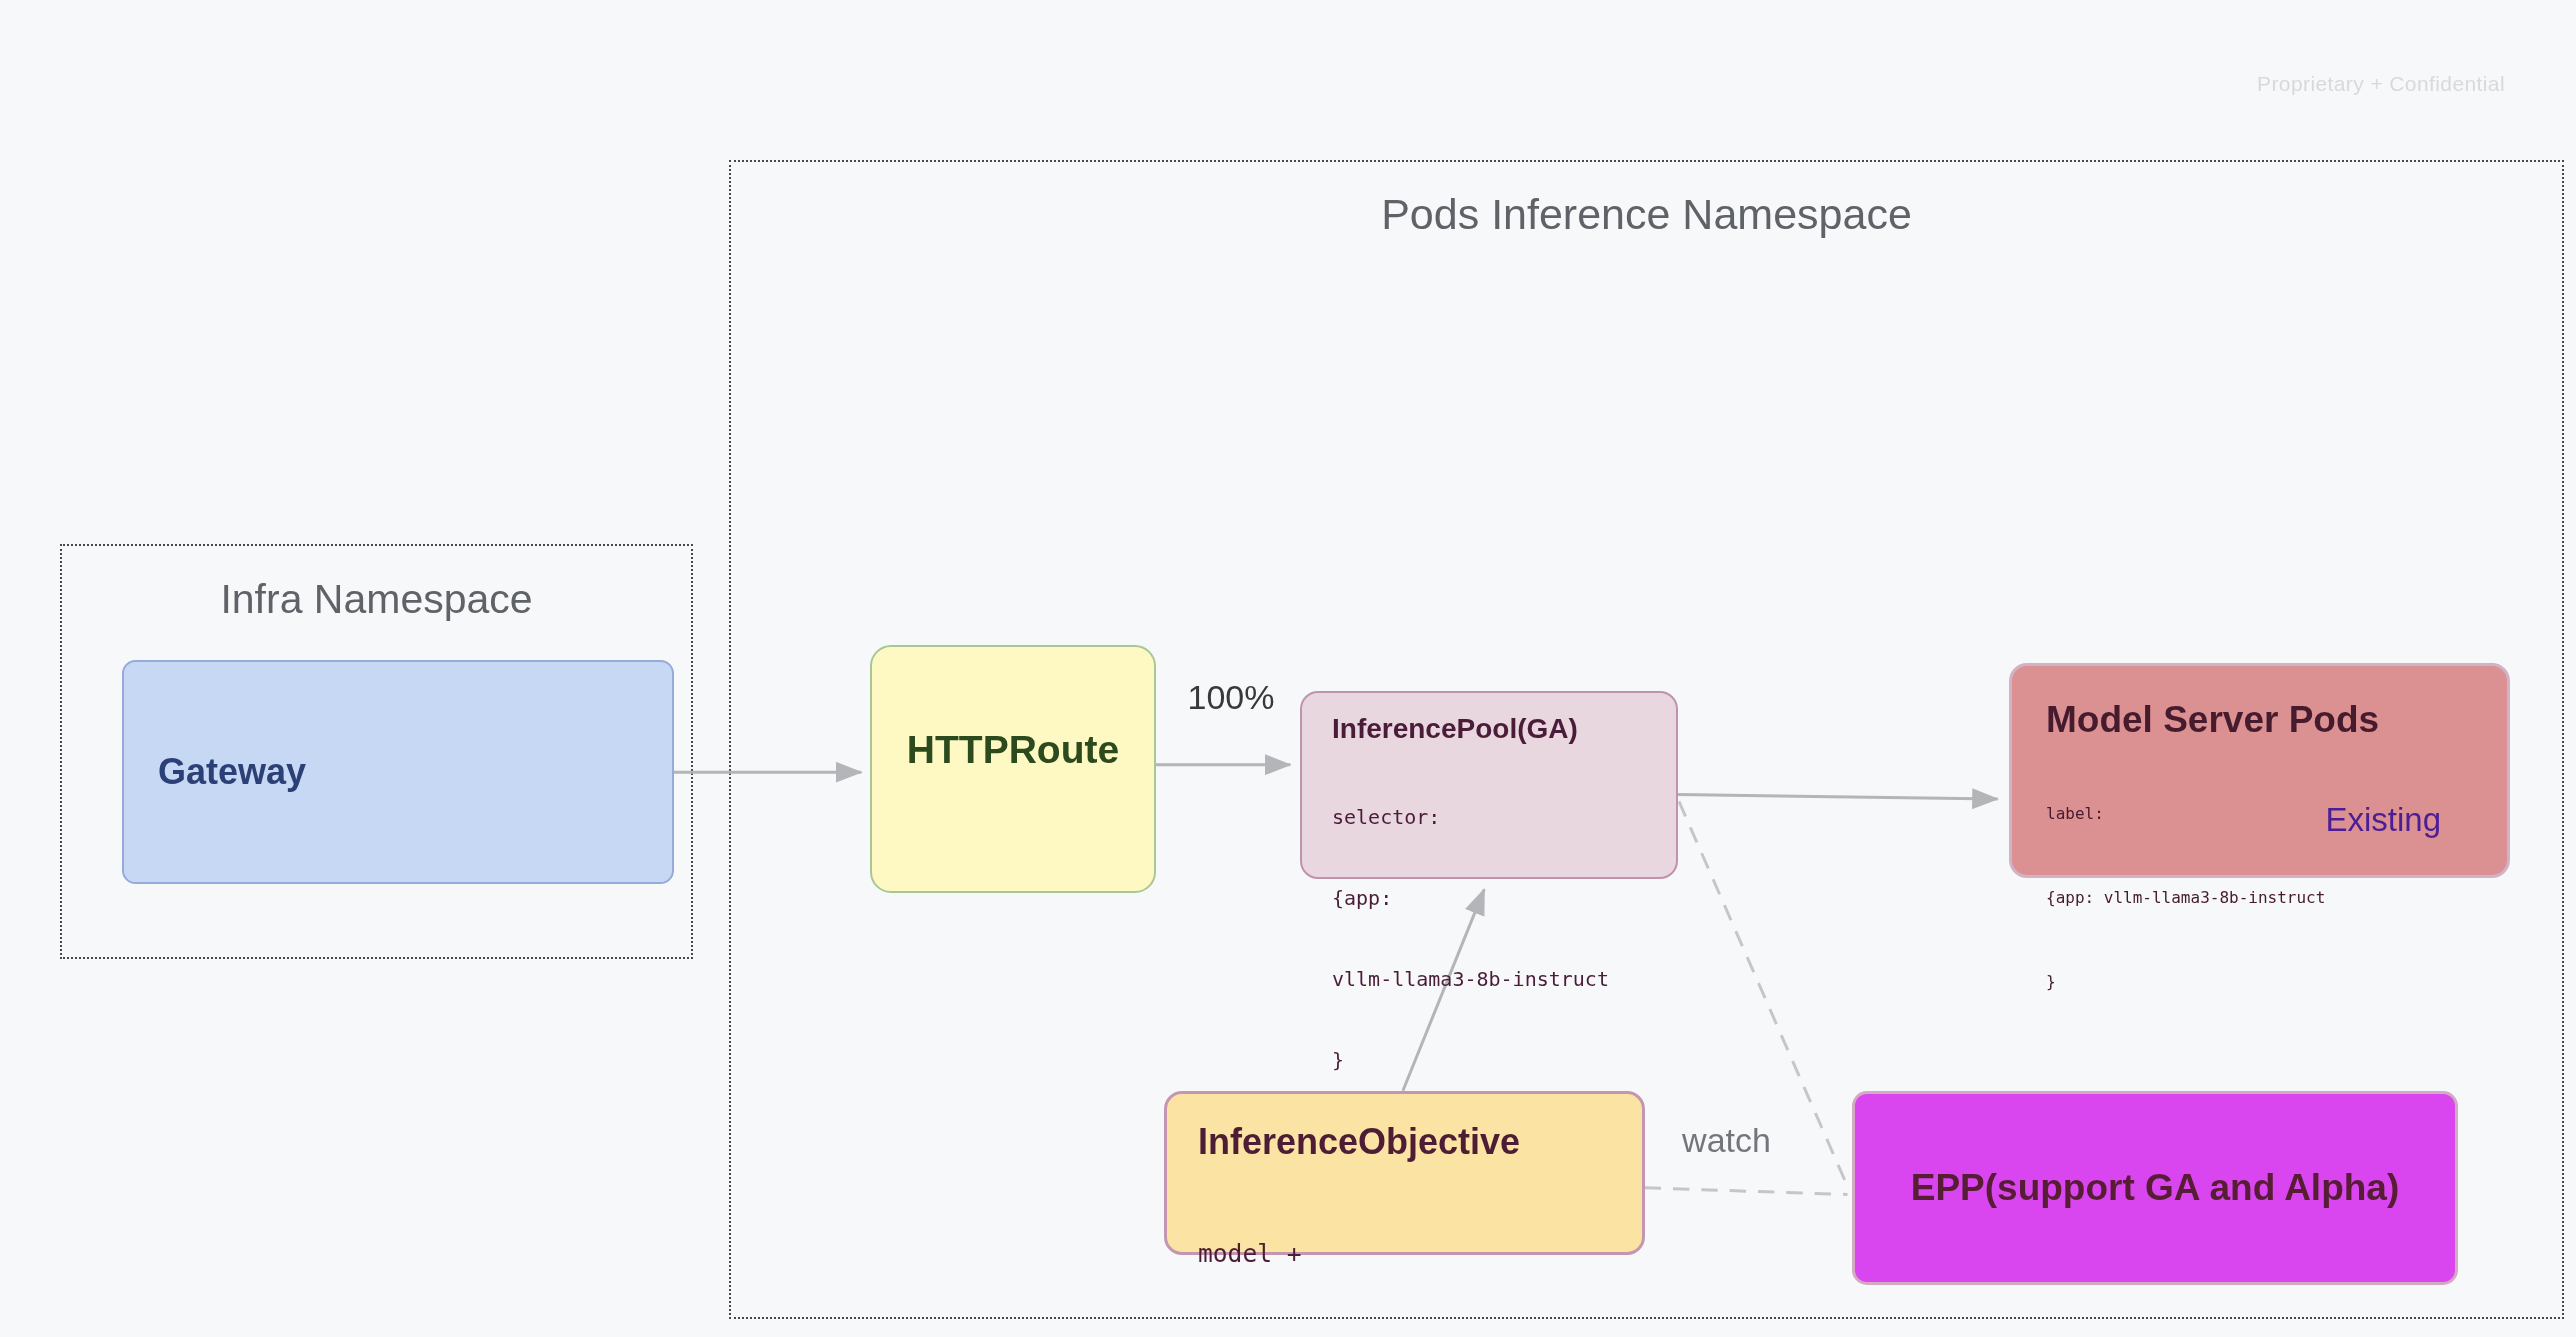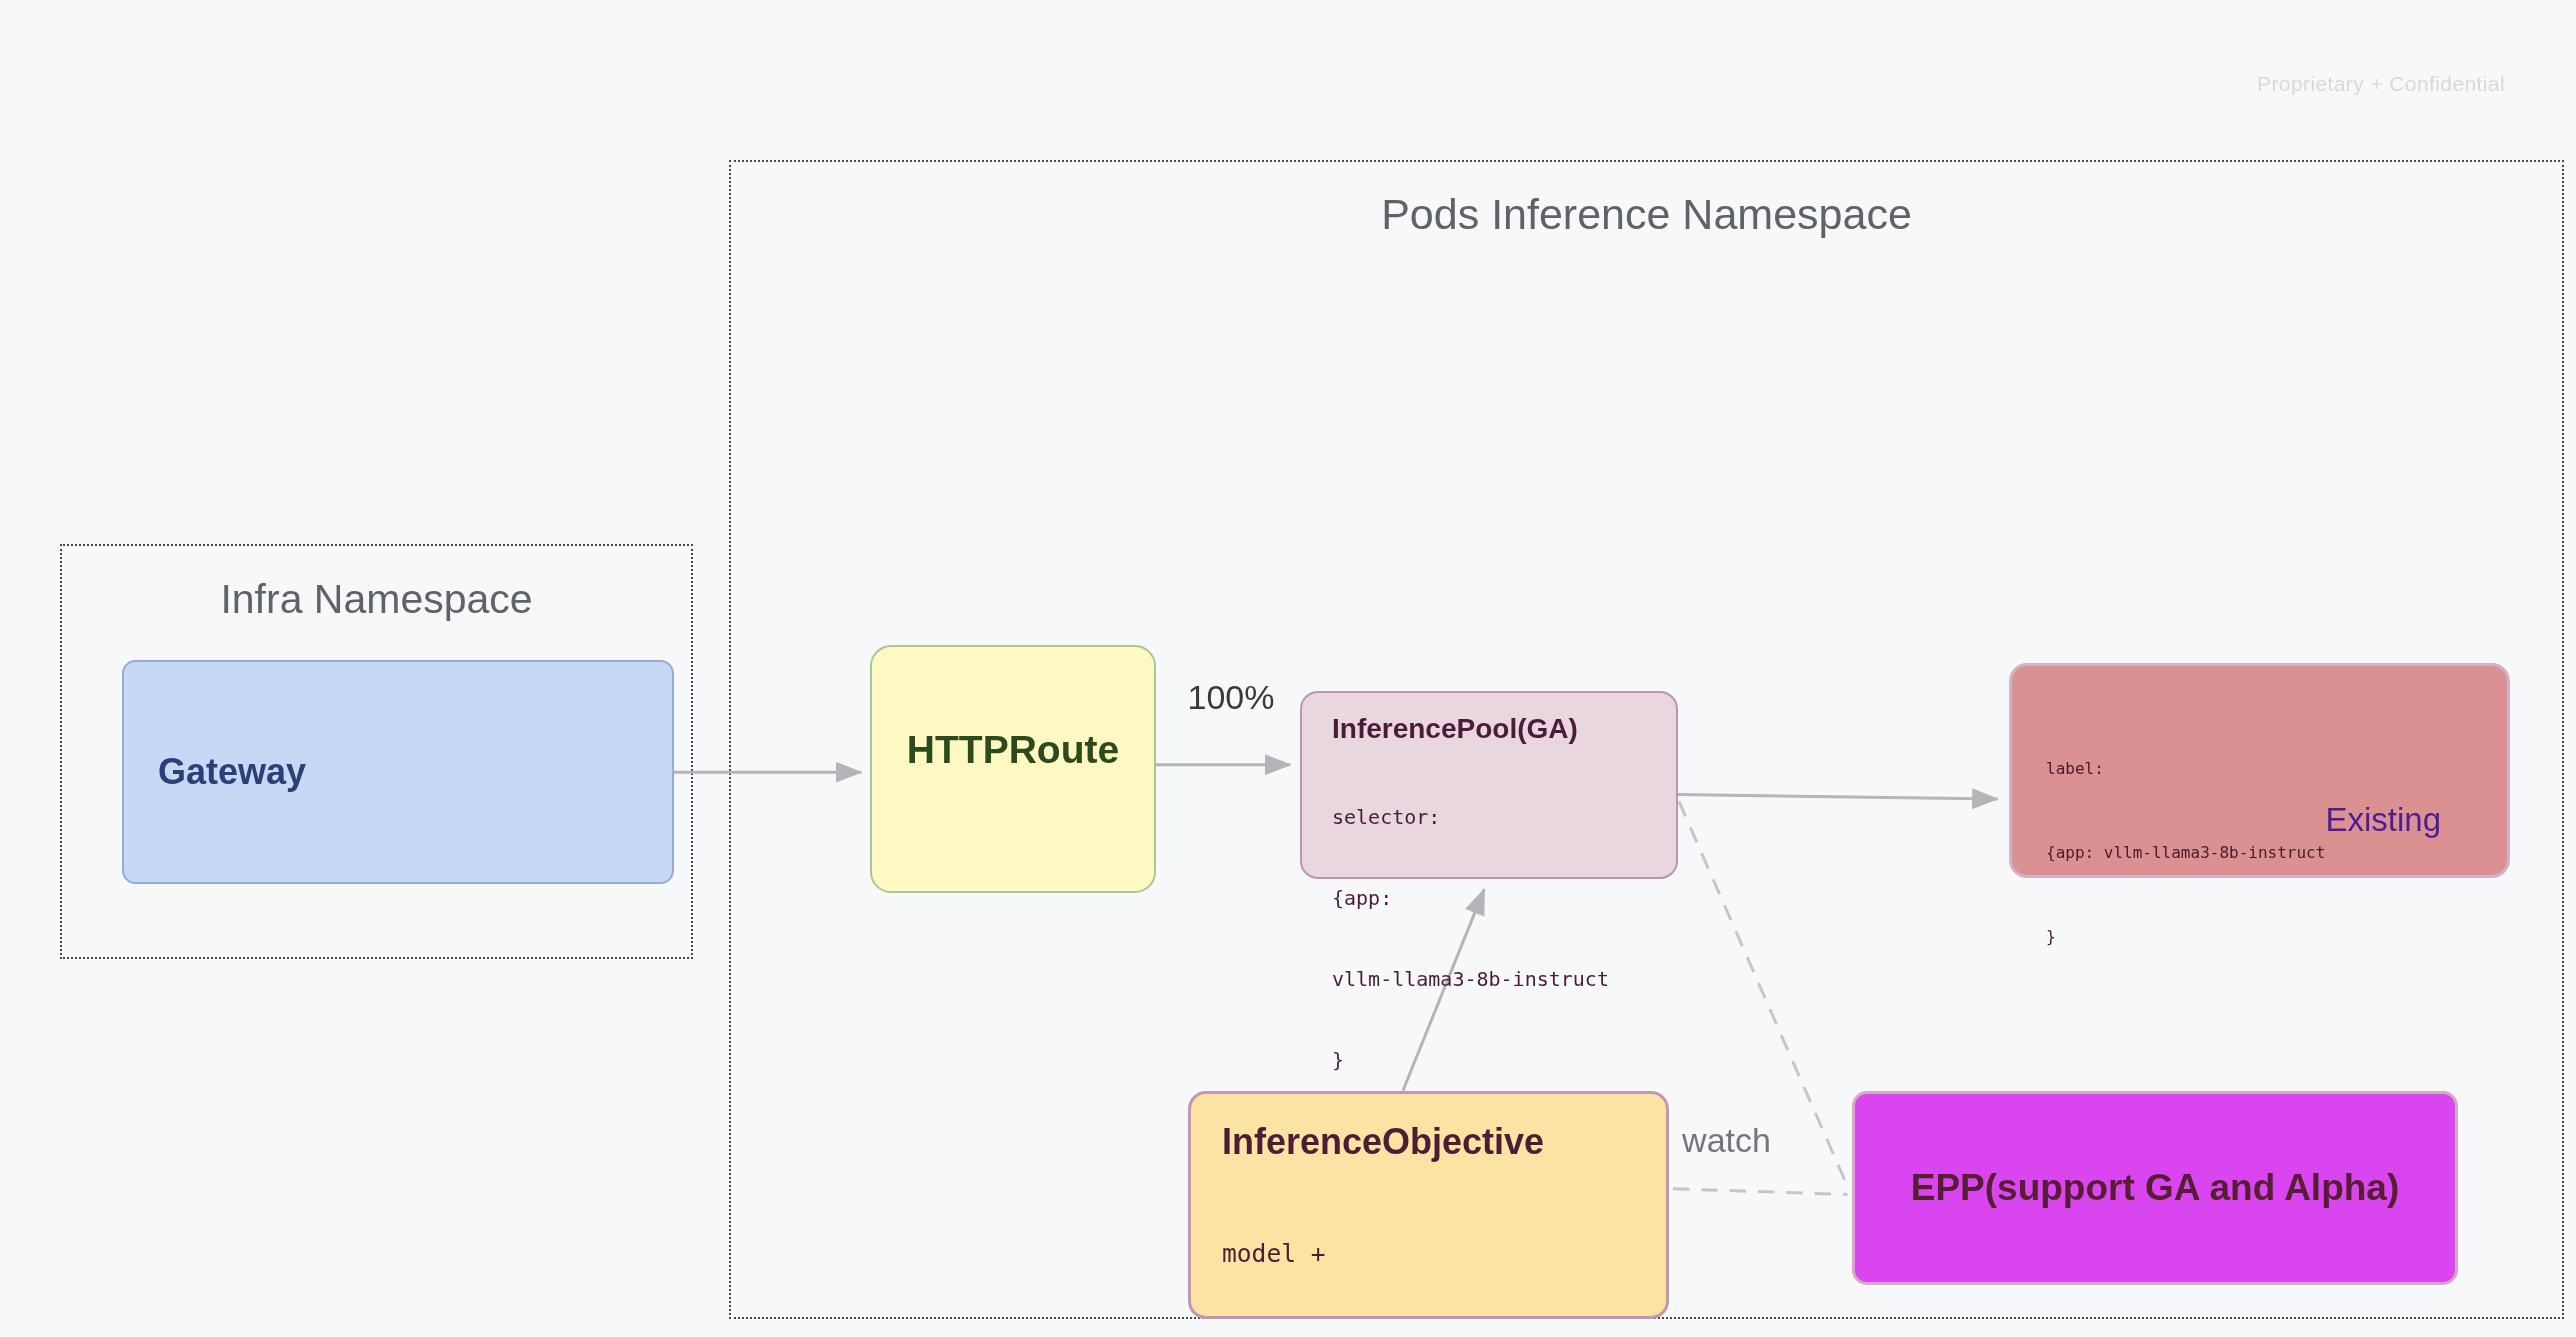--- a/index.html
+++ b/index.html
@@ -49,21 +49,21 @@
   
   #model-server-pods{
     left:2009px;top:663px;width:501px;height:215px;border-radius:18px;border-width:3px;
     padding:31px 15px 0 34px;
   }
   #model-server-pods .title{font-size:37px;line-height:45px;}
   #model-server-pods .code{font-size:16px;line-height:28px;margin-top:1.5px;}
   .badge-existing{right:66px;bottom:36px;font-size:33px;}
   
   #inference-objective{
-    left:1188px;top:1091px;width:481px;height:228px;border-radius:18px;border-width:3px;
+    left:1164px;top:1091px;width:481px;height:164px;border-radius:18px;border-width:3px;
     padding:25px 15px 0 31px;
   }
   #inference-objective .title{font-size:36px;line-height:45px;}
   #inference-objective .code{font-size:24.6px;line-height:34px;margin-top:4.5px;}
   
   #epp{
     left:1852px;top:1091px;width:606px;height:194px;border-radius:15px;border-width:3px;
     display:flex;align-items:center;justify-content:center;
   }
   #epp .title{font-size:37px;}
@@ -113,20 +113,21 @@
   <div class="title">InferencePool(GA)</div>
   <div class="code">
     <div>selector:</div>
     <div>{app:</div>
     <div>vllm-llama3-8b-instruct</div>
     <div>}</div>
   </div>
 </div>
 
 <div class="abs node" id="model-server-pods" style="background-color: rgb(219, 145, 145); border-color: rgb(212, 178, 198); color: rgb(71, 27, 46);">
+  <div class="title">Model Server Pods</div>
   <div class="code">
     <div>label:</div>
     <div>{app: vllm-llama3-8b-instruct</div>
     <div>}</div>
   </div>
   <div class="abs badge-existing" style="color: #4c1d95;">Existing</div>
 </div>
 
 <div class="abs node" id="inference-objective" style="background-color: rgb(251, 227, 163); border-color: rgb(196, 150, 178); color: rgb(77, 29, 53);">
   <div class="title">InferenceObjective</div>

